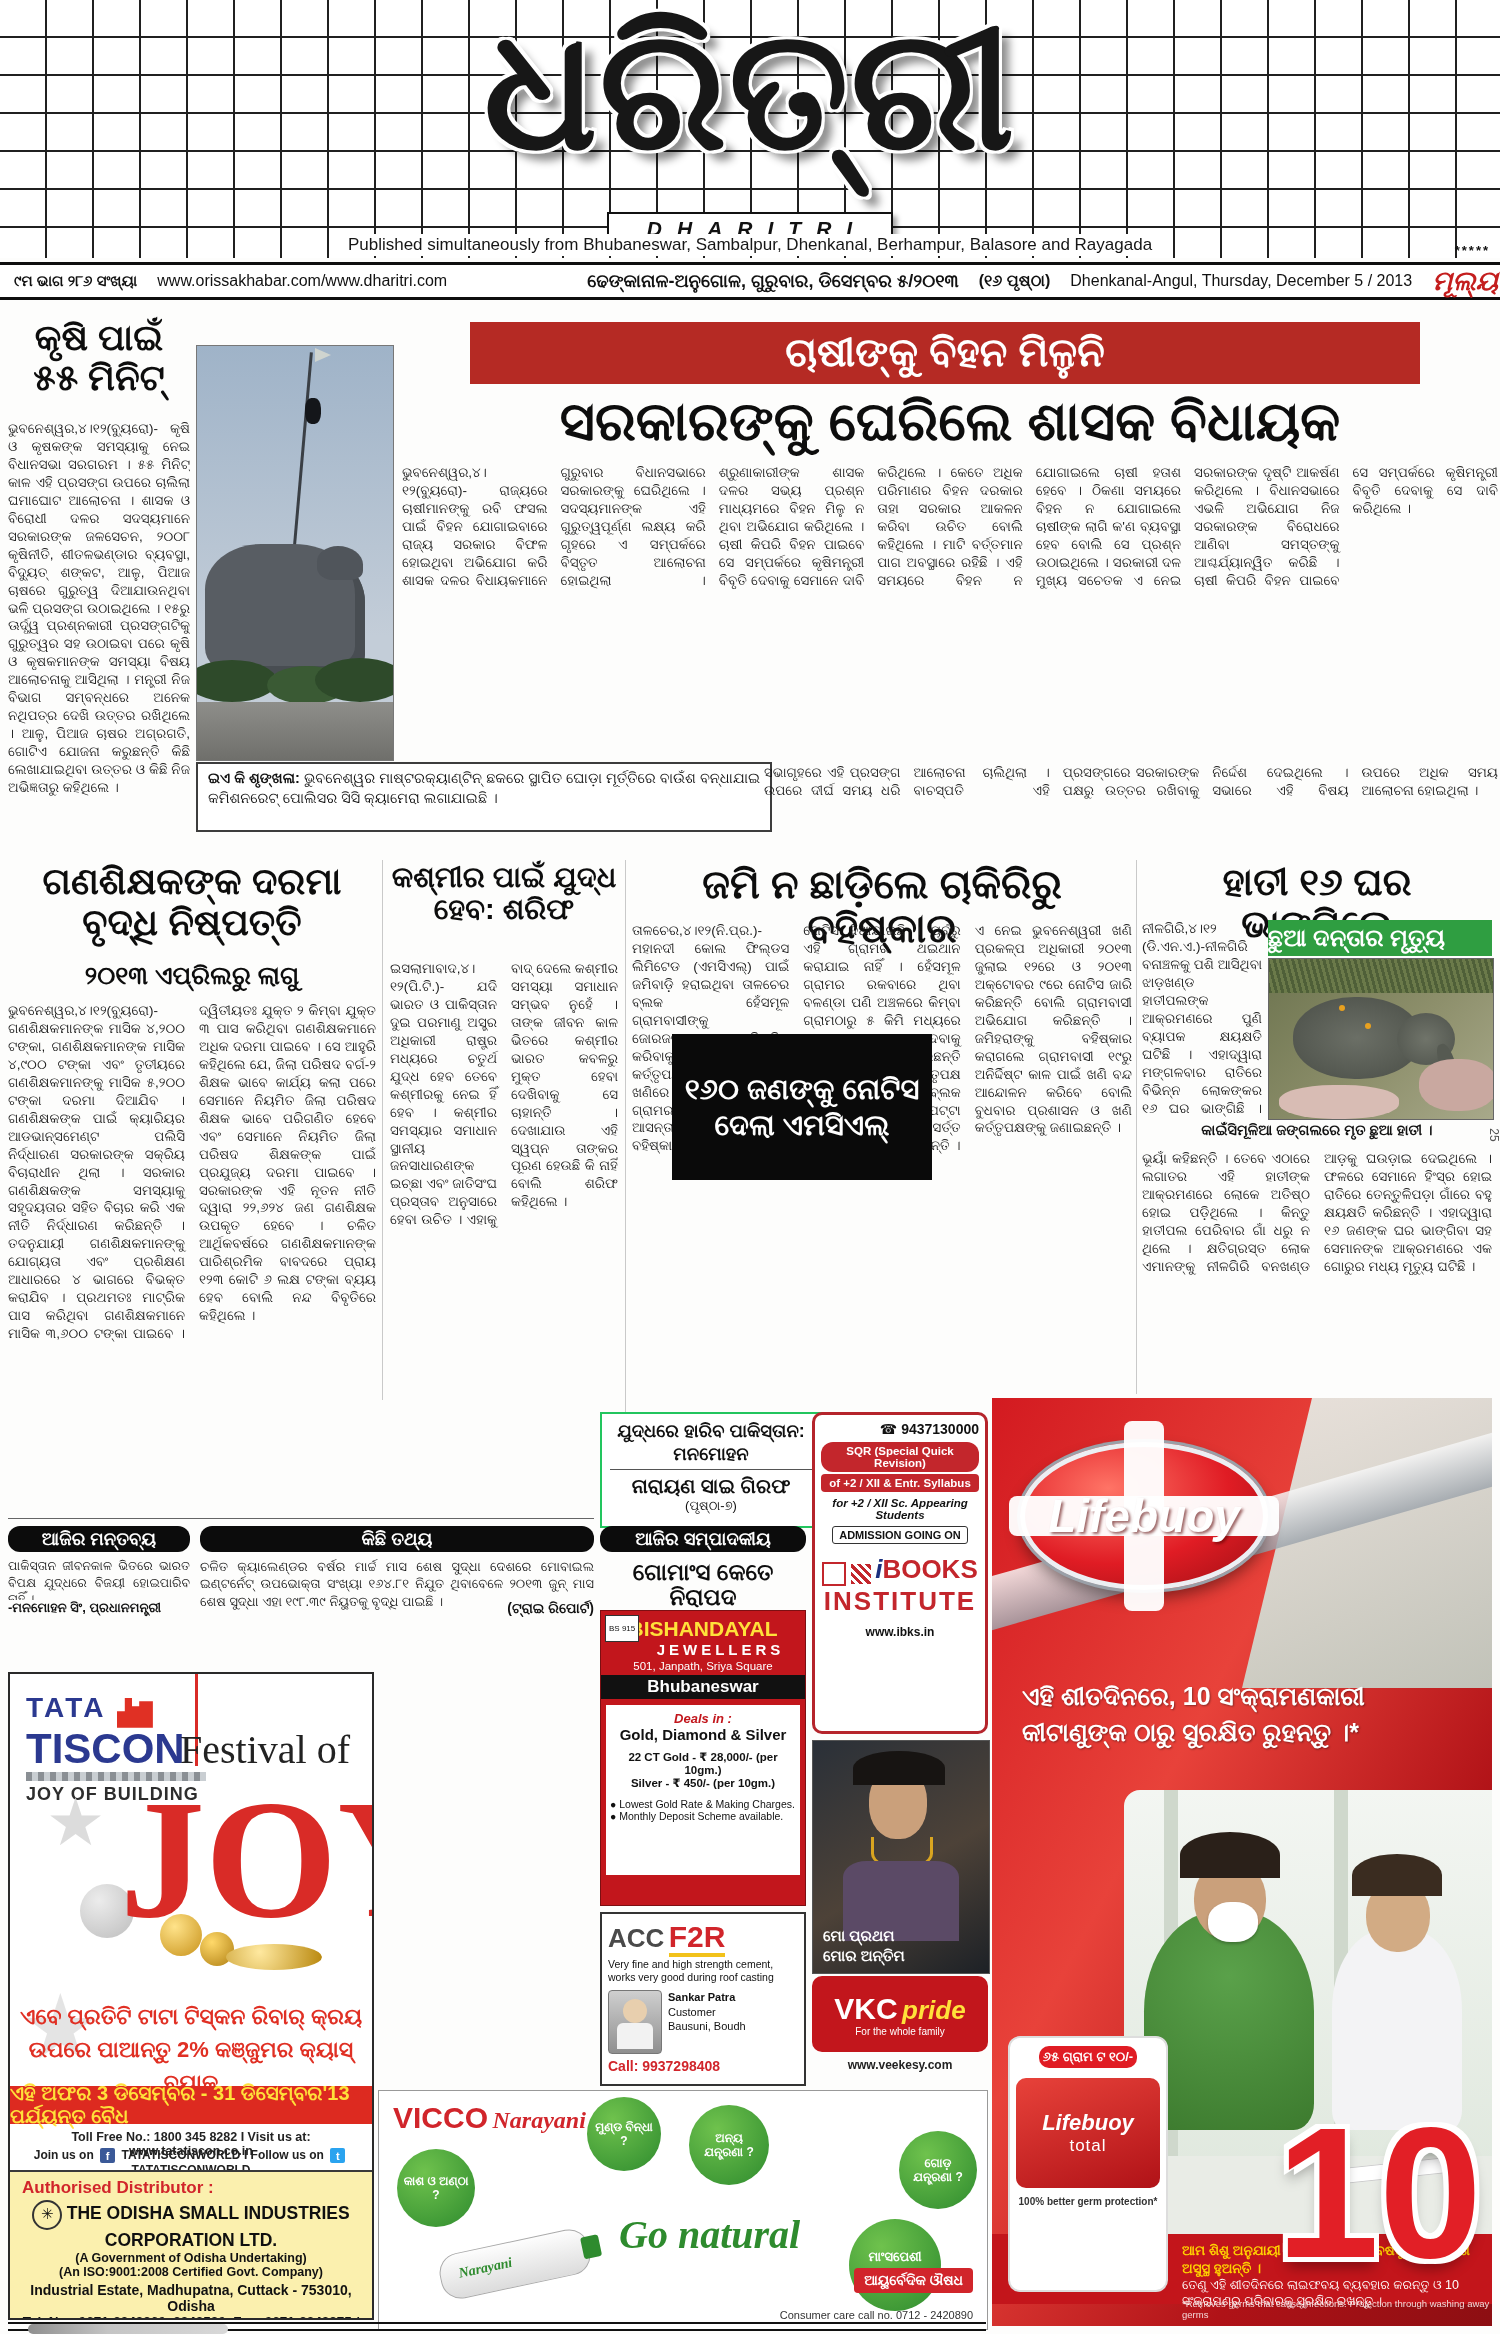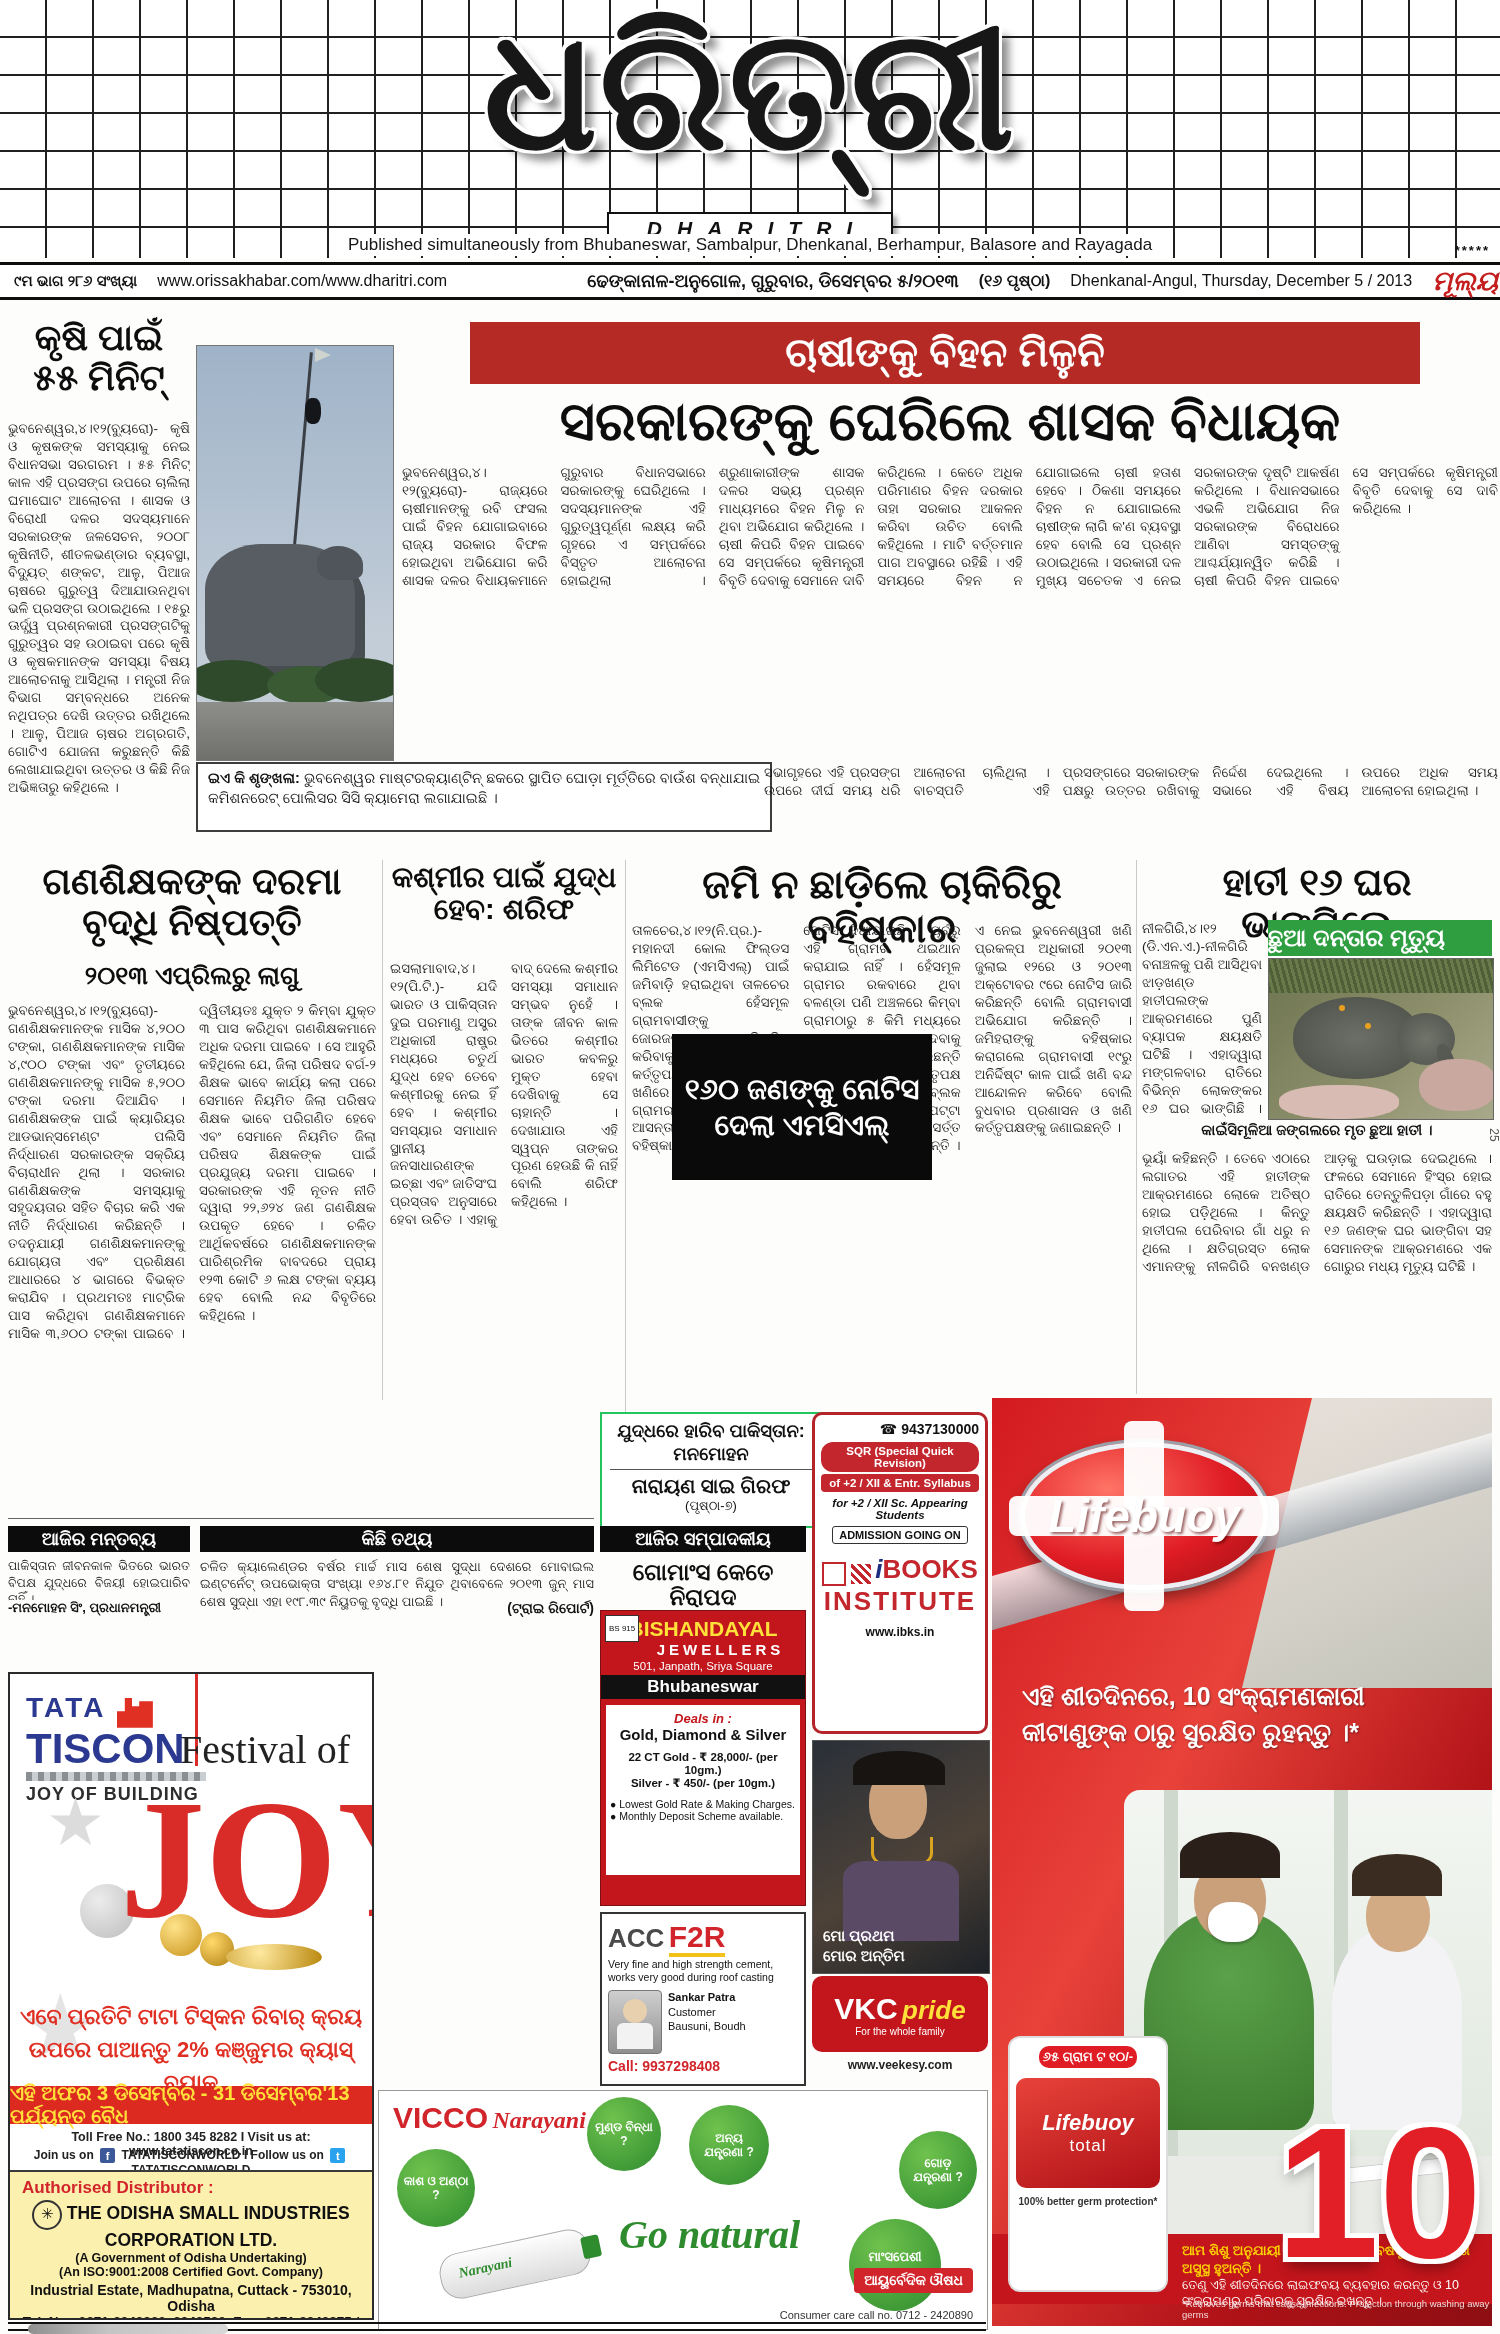--- a/index.html
+++ b/index.html
@@ -18,21 +18,21 @@
   
   .dateline{border-top:3px solid #0e0e0e;border-bottom:3px solid #0e0e0e;background:#fff;
       display:flex;align-items:center;gap:20px;padding:0 14px;font-size:16px;white-space:nowrap;}
   
   .odia-body{font-size:13.5px;line-height:1.33;text-align:justify;color:#1b1b1b;overflow:hidden;}
   .c2{column-count:2;column-gap:14px;}
   .c3{column-count:3;column-gap:14px;}
   .c5{column-count:5;column-gap:13px;}
   .c7{column-count:7;column-gap:13px;}
   .hl{font-weight:bold;color:#0d0d0d;text-align:center;line-height:1.1;}
-  .bar{background:#0c0c0c;color:#fff;font-weight:bold;display:flex;align-items:center;justify-content:center;font-size:18px;}
+  .bar{background:#0c0c0c;color:#fff;font-weight:bold;display:flex;align-items:center;justify-content:center;font-size:18px;border-radius:12px;}
   .vrule{width:1px;background:#c9c9c9;}
   .cap-box{border:2px solid #3d3d3d;padding:5px 10px;font-size:14.5px;line-height:1.35;text-align:justify;background:#fff;}
   
   .boxed-news{border:2px solid #22c55e;background:#fff;padding:6px 8px;text-align:center;}
   
   .ad-border{border:2px solid #555;background:#fff;box-sizing:border-box;}
   
   .lb{background:linear-gradient(118deg,#d31a20 0%,#e8423a 38%,#b01217 72%,#8c0e12 100%);overflow:hidden;}
   .lb-logo{width:238px;height:138px;border-radius:50%;position:relative;
       background:radial-gradient(ellipse at 35% 30%,#ff7466,#e01c24 55%,#9e0f14);

